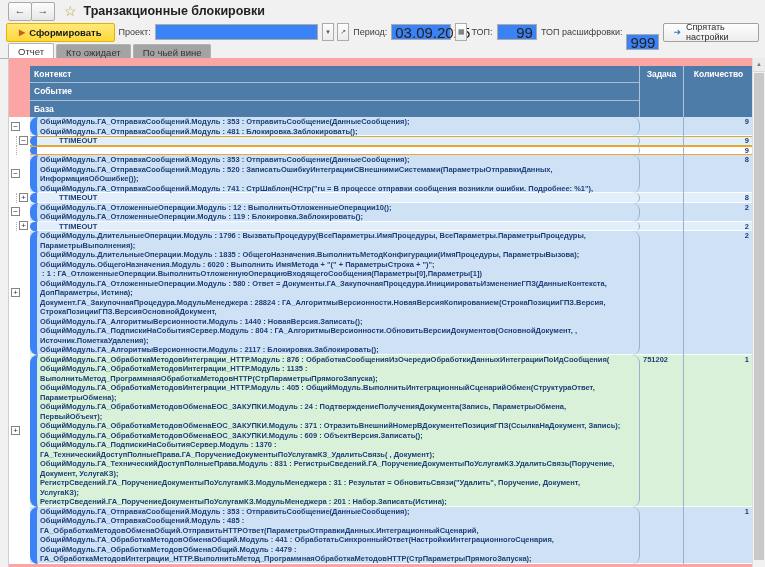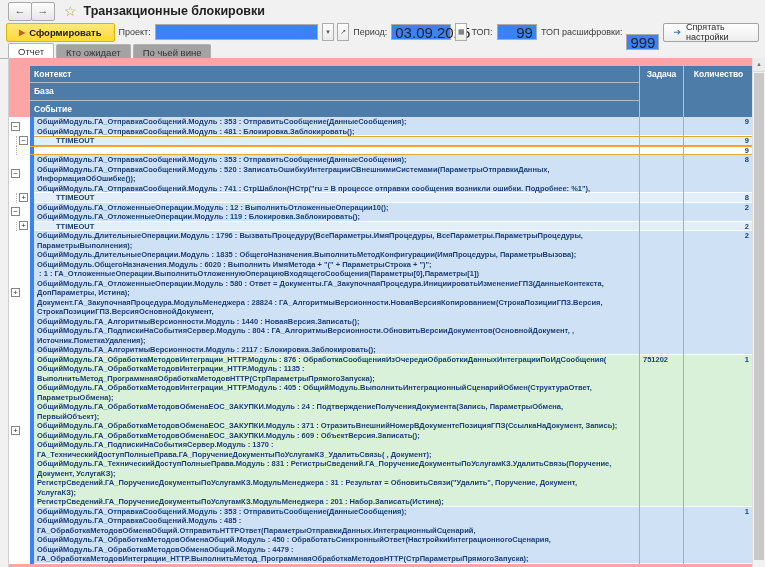--- a/index.html
+++ b/index.html
@@ -52,21 +52,21 @@
            justify-content:center;padding-top:3px;box-sizing:border-box;}
   
   #rows{position:relative;}
   .trow{display:flex;box-shadow:inset 0 -1px 0 rgba(255,255,255,.9);}
   .tree{width:21px;position:relative;background:#fff;flex:none;}
   .vline{position:absolute;left:7px;top:0;bottom:0;border-left:1px dotted #b0b0b0;}
   .exp{position:absolute;top:50%;margin-top:-5px;width:9px;height:9px;border:1px solid #848484;background:#fff;
        font-size:8px;line-height:7px;text-align:center;color:#333;cursor:pointer;box-sizing:border-box;}
   .exp.lv1{left:2px;}
   .exp.lv2{left:10px;}
-  .ccell{flex:1;overflow:hidden;border-left:4px solid #3b82f6;border-right:1px solid #96b2ce;}
+  .ccell{flex:1;overflow:hidden;border-left:7px solid #3b82f6;border-right:1px solid #96b2ce;border-radius:8px;}
   .task{width:44px;flex:none;border-right:1px solid #96b2ce;box-sizing:border-box;}
   .count{width:69px;flex:none;text-align:right;border-right:1px solid #96b2ce;box-sizing:border-box;}
   .line{height:9.5px;line-height:9.5px;overflow:hidden;white-space:pre;
         font-size:7.5px;font-weight:bold;color:#1c3f77;}
   .ccell .line{padding-left:3px;}
   .ind2 .line{padding-left:22px;}
   .ind3 .line{padding-left:26px;}
   .task .line{padding-left:3px;}
   .count .line{padding-right:3px;}
   .trow.group{background:#cfe2f5;}
@@ -123,22 +123,22 @@
   <div class="tab active">Отчет</div>
   <div class="tab">Кто ожидает</div>
   <div class="tab">По чьей вине</div>
 </div>
 
 <div class="report">
   <div class="sheet">
     <div class="thead">
       <div class="h-main">
         <div class="hrow">Контекст</div>
+        <div class="hrow">Событие</div>
         <div class="hrow">База</div>
-        <div class="hrow">Событие</div>
       </div>
       <div class="h-task">Задача</div>
       <div class="h-count">Количество</div>
     </div>
     <div id="rows">
         <div class="trow group">
           <div class="tree">
             <div class="exp lv1">−</div>
           </div>
           <div class="ccell ind1">
@@ -281,21 +281,21 @@
           <div class="count">
             <div class="line">1</div>
           </div>
         </div>
         <div class="trow group">
           <div class="tree"></div>
           <div class="ccell ind1">
             <div class="line">ОбщийМодуль.ГА_ОтправкаСообщений.Модуль : 353 : ОтправитьСообщение(ДанныеСообщения);</div>
             <div class="line">ОбщийМодуль.ГА_ОтправкаСообщений.Модуль : 485 :</div>
             <div class="line">ГА_ОбработкаМетодовОбменаОбщий.ОтправитьHTTPОтвет(ПараметрыОтправкиДанных.ИнтеграционныйСценарий,</div>
-            <div class="line">ОбщийМодуль.ГА_ОбработкаМетодовОбменаОбщий.Модуль : 450 : ОбработатьСинхронныйОтвет(НастройкиИнтеграционногоСценария,</div>
+            <div class="line">ОбщийМодуль.ГА_ОбработкаМетодовОбменаОбщий.Модуль : 441 : ОбработатьСинхронныйОтвет(НастройкиИнтеграционногоСценария,</div>
             <div class="line">ОбщийМодуль.ГА_ОбработкаМетодовОбменаОбщий.Модуль : 4479 :</div>
             <div class="line">ГА_ОбработкаМетодовИнтеграции_HTTP.ВыполнитьМетод_ПрограммнаяОбработкаМетодовHTTP(СтрПараметрыПрямогоЗапуска);</div>
           </div>
           <div class="task"></div>
           <div class="count">
             <div class="line">1</div>
           </div>
         </div>
       </div>
   </div>

